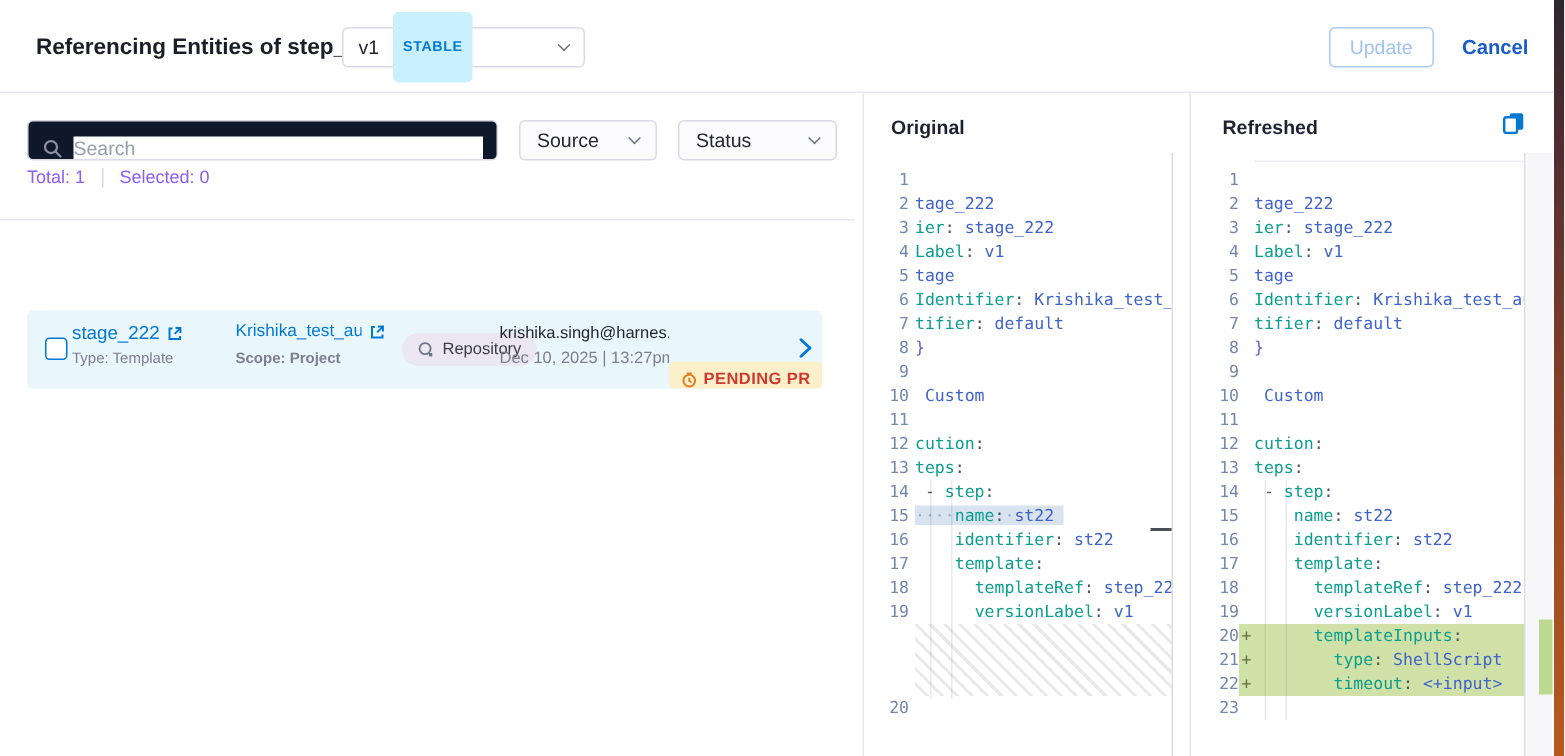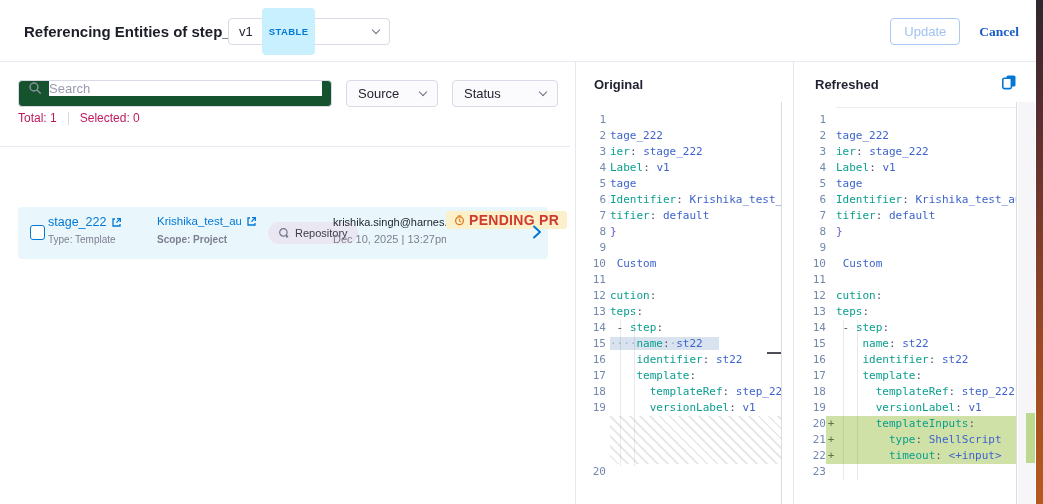--- a/index.html
+++ b/index.html
@@ -18,35 +18,35 @@
   .ver-badge { margin-left:9px; background:#c9f0fe; color:#0278d5; font-size:9.5px; font-weight:700;
                letter-spacing:.4px; padding:18px 7px; border-radius:4px; }
   .caret { width:6px; height:6px; border-right:1.6px solid #6b6f80; border-bottom:1.6px solid #6b6f80;
            transform:rotate(45deg); margin-top:-3px; }
   .ver-select .caret { margin-left:auto; }
   .top-actions { position:absolute; right:24px; top:18px; display:flex; align-items:center; gap:19px; }
   .btn-update { background:#fff; border:1px solid #a9c9f2; color:#9fc3f0; font-weight:400;
                 font-size:13px; border-radius:4px; height:27px; padding:0 13px; cursor:pointer;
                 font-family:inherit; }
   .btn-cancel { background:none; border:none; color:#1a5cc8; font-weight:700; font-size:13.5px;
-                cursor:pointer; font-family:Liberation Serif, serif; }
+                cursor:pointer; font-family:Liberation Sans, sans-serif; }
 
   
   .left { position:absolute; left:0; top:62px; width:570px; bottom:0; background:#fff; }
   .search-box { position:absolute; left:18px; top:18px; width:314px; height:27px; border:1px solid #d9dae6;
-                border-radius:4px; display:flex; align-items:flex-start; padding:0 9px; gap:7px; background:#14532d; }
+                border-radius:4px; display:flex; align-items:flex-end; padding:0 9px; gap:7px; background:#0f172a; }
   .search-box input { border:none; outline:none; flex:1; font-size:13px; font-family:inherit; color:#23242f; }
   .search-box input::placeholder { color:#989cae; }
   .dd { position:absolute; top:18px; height:27px; border:1px solid #d9dae6; border-radius:4px;
         background:#fbfbfd; display:flex; align-items:center; justify-content:space-between;
         padding:0 11px; font-size:13px; color:#23242f; cursor:pointer; }
   .dd-source { left:346px; width:92px; }
   .dd-status { left:452px; width:106px;gap:29px; }
   .totals { position:absolute; left:18px; top:49px; display:flex; align-items:center; gap:11px;
-            font-size:12px; color:#be185d; }
+            font-size:12px; color:#8b5cf6; }
   .vsep { width:1px; height:13px; background:#d5d7e2; }
   .hline { position:absolute; left:0; top:84px; width:570px; height:1px; background:#e9eaf1; }
 
   .thead { position:absolute; left:0; top:112px; right:0; height:24px; }
   .thead .th { position:absolute; top:4px; font-size:10.5px; font-weight:700; letter-spacing:.4px;
                color:#1f2128; white-space:nowrap; }
   .cb { width:15px; height:15px; border:1.5px solid #0278d5; border-radius:3px; background:#fff; cursor:pointer; }
   .thead .cb { position:absolute; left:30px; top:1px; }
   .sort { position:absolute; display:inline-flex; flex-direction:column; gap:2px; top:7px; cursor:pointer; }
   .sort i { display:block; width:0; height:0; border-left:3.5px solid transparent; border-right:3.5px solid transparent; }
@@ -63,22 +63,22 @@
   .ent-type { left:30px; top:27px; }
   .scope-name { left:139px; top:8px; font-size:11.5px; }
   .scope-name .txt { max-width:84px; overflow:hidden; display:inline-block; }
   .scope-sub { left:139px; top:27px;font-weight:bold; }
   .pill { position:absolute; left:250px; top:15px; height:22px; background:#eae7f2; border-radius:11px;
           display:flex; align-items:center; gap:5px; padding:0 10px; font-size:11px; color:#3b3c48; }
   .upd-by { position:absolute; left:315px; top:9px; font-size:11px; color:#22272f; max-width:113px;
             overflow:hidden; white-space:nowrap; }
   .upd-at { position:absolute; left:315px; top:26px; font-size:11px; color:#7d7f8e; white-space:nowrap;
             max-width:113px; overflow:hidden; }
-  .status-badge { position:absolute; left:428px; top:4px; height:18px; background:#fcf0cb; border-radius:3px;
-                  display:flex; align-items:center; gap:4px; padding:0 8px; font-size:14px; font-weight:700;
+  .status-badge { position:absolute; left:428px; top:34px; height:18px; background:#fcf0cb; border-radius:3px;
+                  display:flex; align-items:flex-end; gap:4px; padding:0 8px; font-size:11px; font-weight:700;
                   letter-spacing:.3px; color:#ce3a2e; white-space:nowrap; }
   .row-chev { position:absolute; left:514px; top:17px; cursor:pointer; }
 
   
   .diff { position:absolute; left:575px; top:62px; width:460px; bottom:0; background:#fff;
           border-left:1px solid #e7e8ee; }
   .panel { position:absolute; top:0; bottom:0; overflow:hidden; }
   .p-orig { left:0; width:217px; }
   .p-refr { left:218px; width:241px; }
   .pdivider { position:absolute; left:217px; top:0; bottom:0; width:1px; background:#e3e4ea; }
@@ -88,21 +88,21 @@
   .cl { display:flex; height:16px; line-height:16px; font-family:"DejaVu Sans Mono", monospace;
         font-size:11px; }
   .num { width:22px; text-align:right; color:#7289ad; flex:none; }
   .mark { flex:none; text-align:center; color:#5d7440; }
   .p-orig .mark { width:4px; }
   .p-refr .mark { width:10px; }
   .p-orig .cl { padding-left:8px; margin-right:12px; }
   .p-refr .cl { padding-left:10px; margin-right:19px; }
   .codeln { flex:1; white-space:pre; overflow:hidden; }
   .cl.added { background:linear-gradient(90deg, #ffffff 32px, #cfe1a6 32px); }
-  .sel { background:#d9e3ef; padding-right:16px; }
+  .sel { background:#d9e3ef; padding-right:6px; }
   .tk-k { color:#0b9e8e; }
   .tk-v { color:#3e63cb; }
   .tk-p { color:#4d5366; }
   .tk-d { color:#4d5366; }
   .tk-b { color:#6a5cc9; }
   .tk-w { color:#9db1c9; }
   .code-gap { height:48px; margin:0 12px 0 34px;
               background:repeating-linear-gradient(45deg, #ffffff 0 5px, #e9e9ec 5px 7px); }
   .vscroll { position:absolute; top:40px; bottom:0; width:1px; background:#dbdbe0; }
   .vs-orig { left:205px; }

